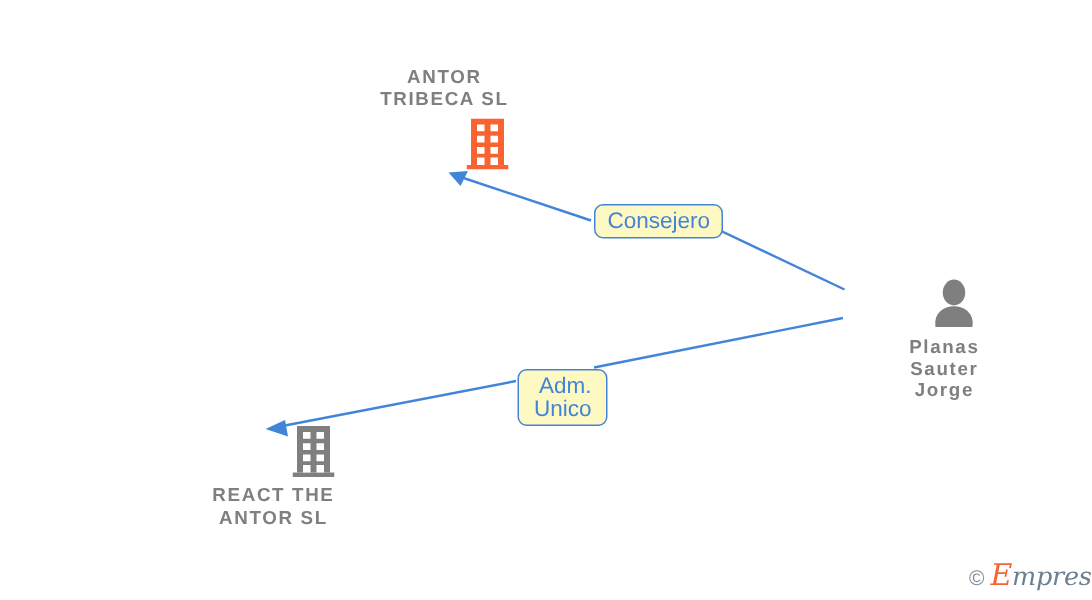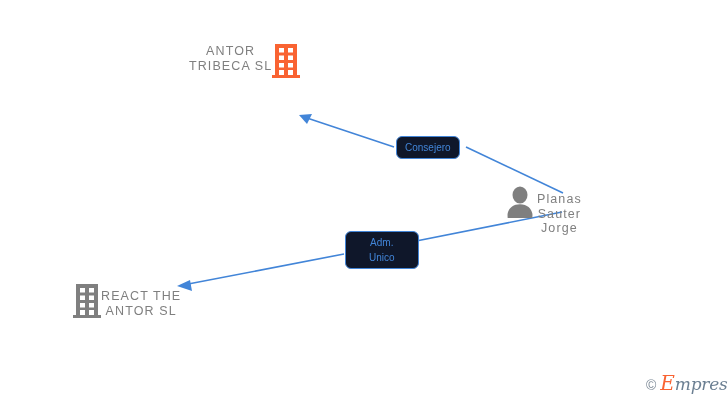--- a/index.html
+++ b/index.html
@@ -22,23 +22,24 @@
     left: 0;
     top: 0;
     width: 728px;
     height: 400px;
   }
 
   
   .node {
     position: absolute;
     display: flex;
-    flex-direction: row;
-    align-items: flex-start;
+    flex-direction: column;
+    align-items: flex-end;
     width: 150px;
+    font-weight: bold;
   }
   .node-label {
     color: #7f7f7f;
     font-size: 12.5px;
     line-height: 14.5px;
     letter-spacing: 1.1px;
     text-align: center;
     white-space: pre-line;
   }
 
@@ -72,37 +73,37 @@
     height: 32px;
     display: block;
   }
 
   
   .edge-label {
     position: absolute;
     box-sizing: border-box;
     border: 1.4px solid #4285d8;
     border-radius: 6px;
-    background: #0f172a;
+    background: #fef9c3;
     color: #4285d8;
-    font-size: 10px;
+    font-size: 15px;
     line-height: 15px;
     text-align: center;
     padding: 3px 8px;
     white-space: pre-line;
   }
   #edge-label-consejero {
     left: 396px;
     top: 136px;
   }
   #edge-label-adm-unico {
     left: 345px;
-    top: 231px;
-    padding: 3px 23px;
-    text-align: center;
+    top: 246px;
+    padding: 3px 10px;
+    text-align: right;
   }
 
   
   #watermark {
     position: absolute;
     left: 646px;
     top: 375px;
     display: flex;
     align-items: baseline;
     gap: 4px;

